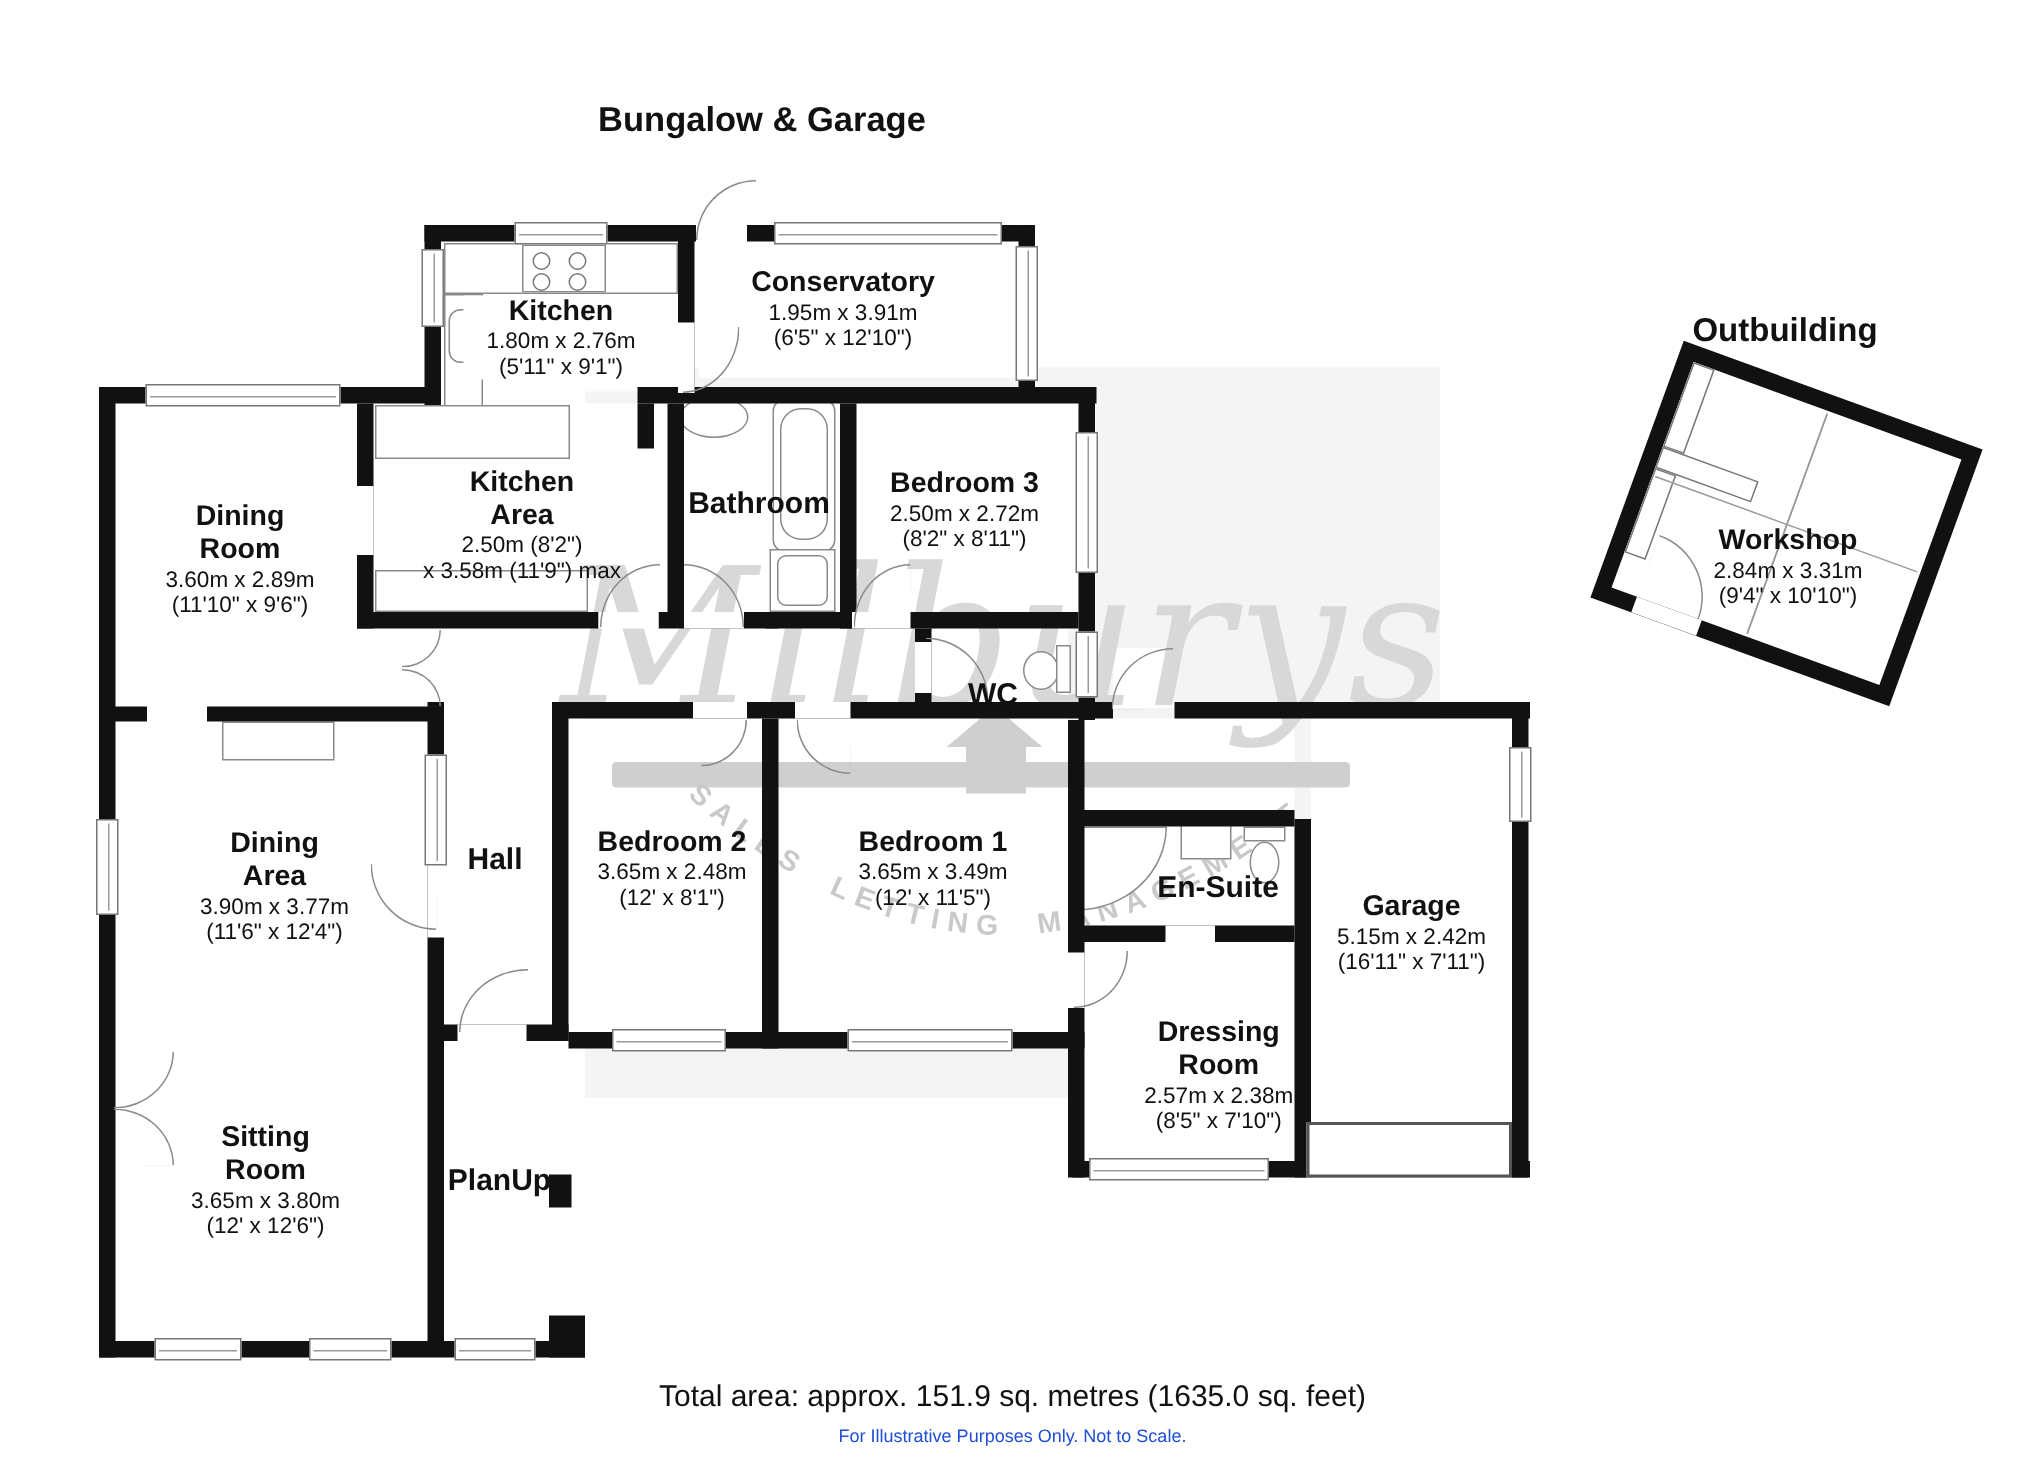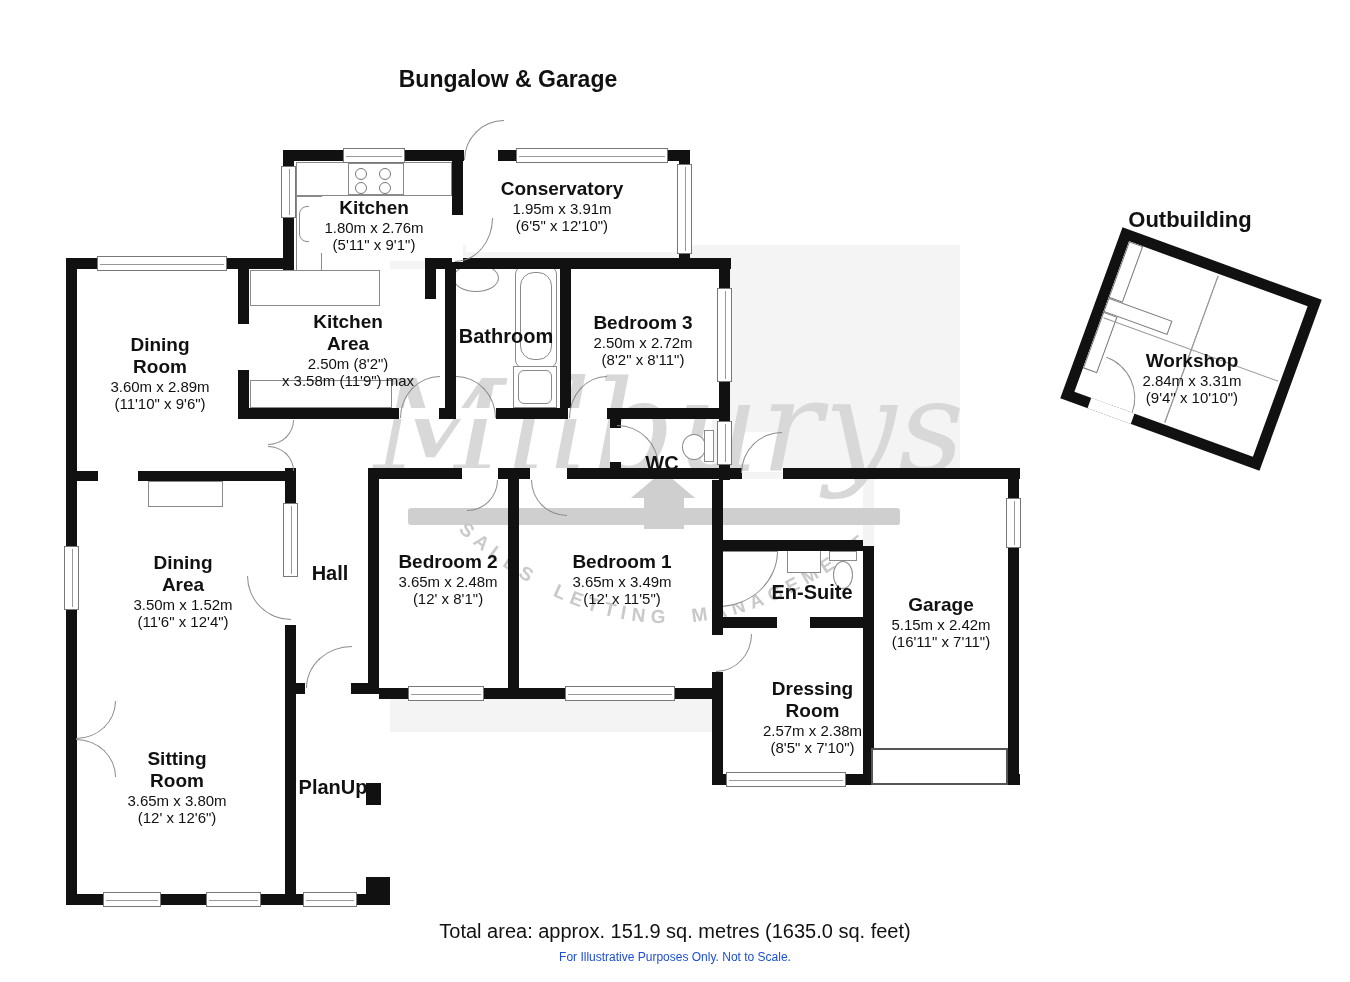--- a/index.html
+++ b/index.html
@@ -222,21 +222,21 @@
     <span class="rname">Bedroom 3</span>
     <span class="rdim">2.50m x 2.72m</span>
     <span class="rdim">(8'2" x 8'11")</span>
   </div>
   <div class="lbl" style="left:632px;top:452px;width:60px;">
     <span class="rname" style="font-size:20px;">WC</span>
   </div>
   <div class="lbl" style="left:113px;top:552px;width:140px;">
     <span class="rname">Dining
 Area</span>
-    <span class="rdim">3.50m x 1.52m</span>
+    <span class="rdim">3.90m x 3.77m</span>
     <span class="rdim">(11'6" x 12'4")</span>
   </div>
   <div class="lbl" style="left:290px;top:562px;width:80px;">
     <span class="rname" style="font-size:20px;">Hall</span>
   </div>
   <div class="lbl" style="left:368px;top:551px;width:160px;">
     <span class="rname">Bedroom 2</span>
     <span class="rdim">3.65m x 2.48m</span>
     <span class="rdim">(12' x 8'1")</span>
   </div>

